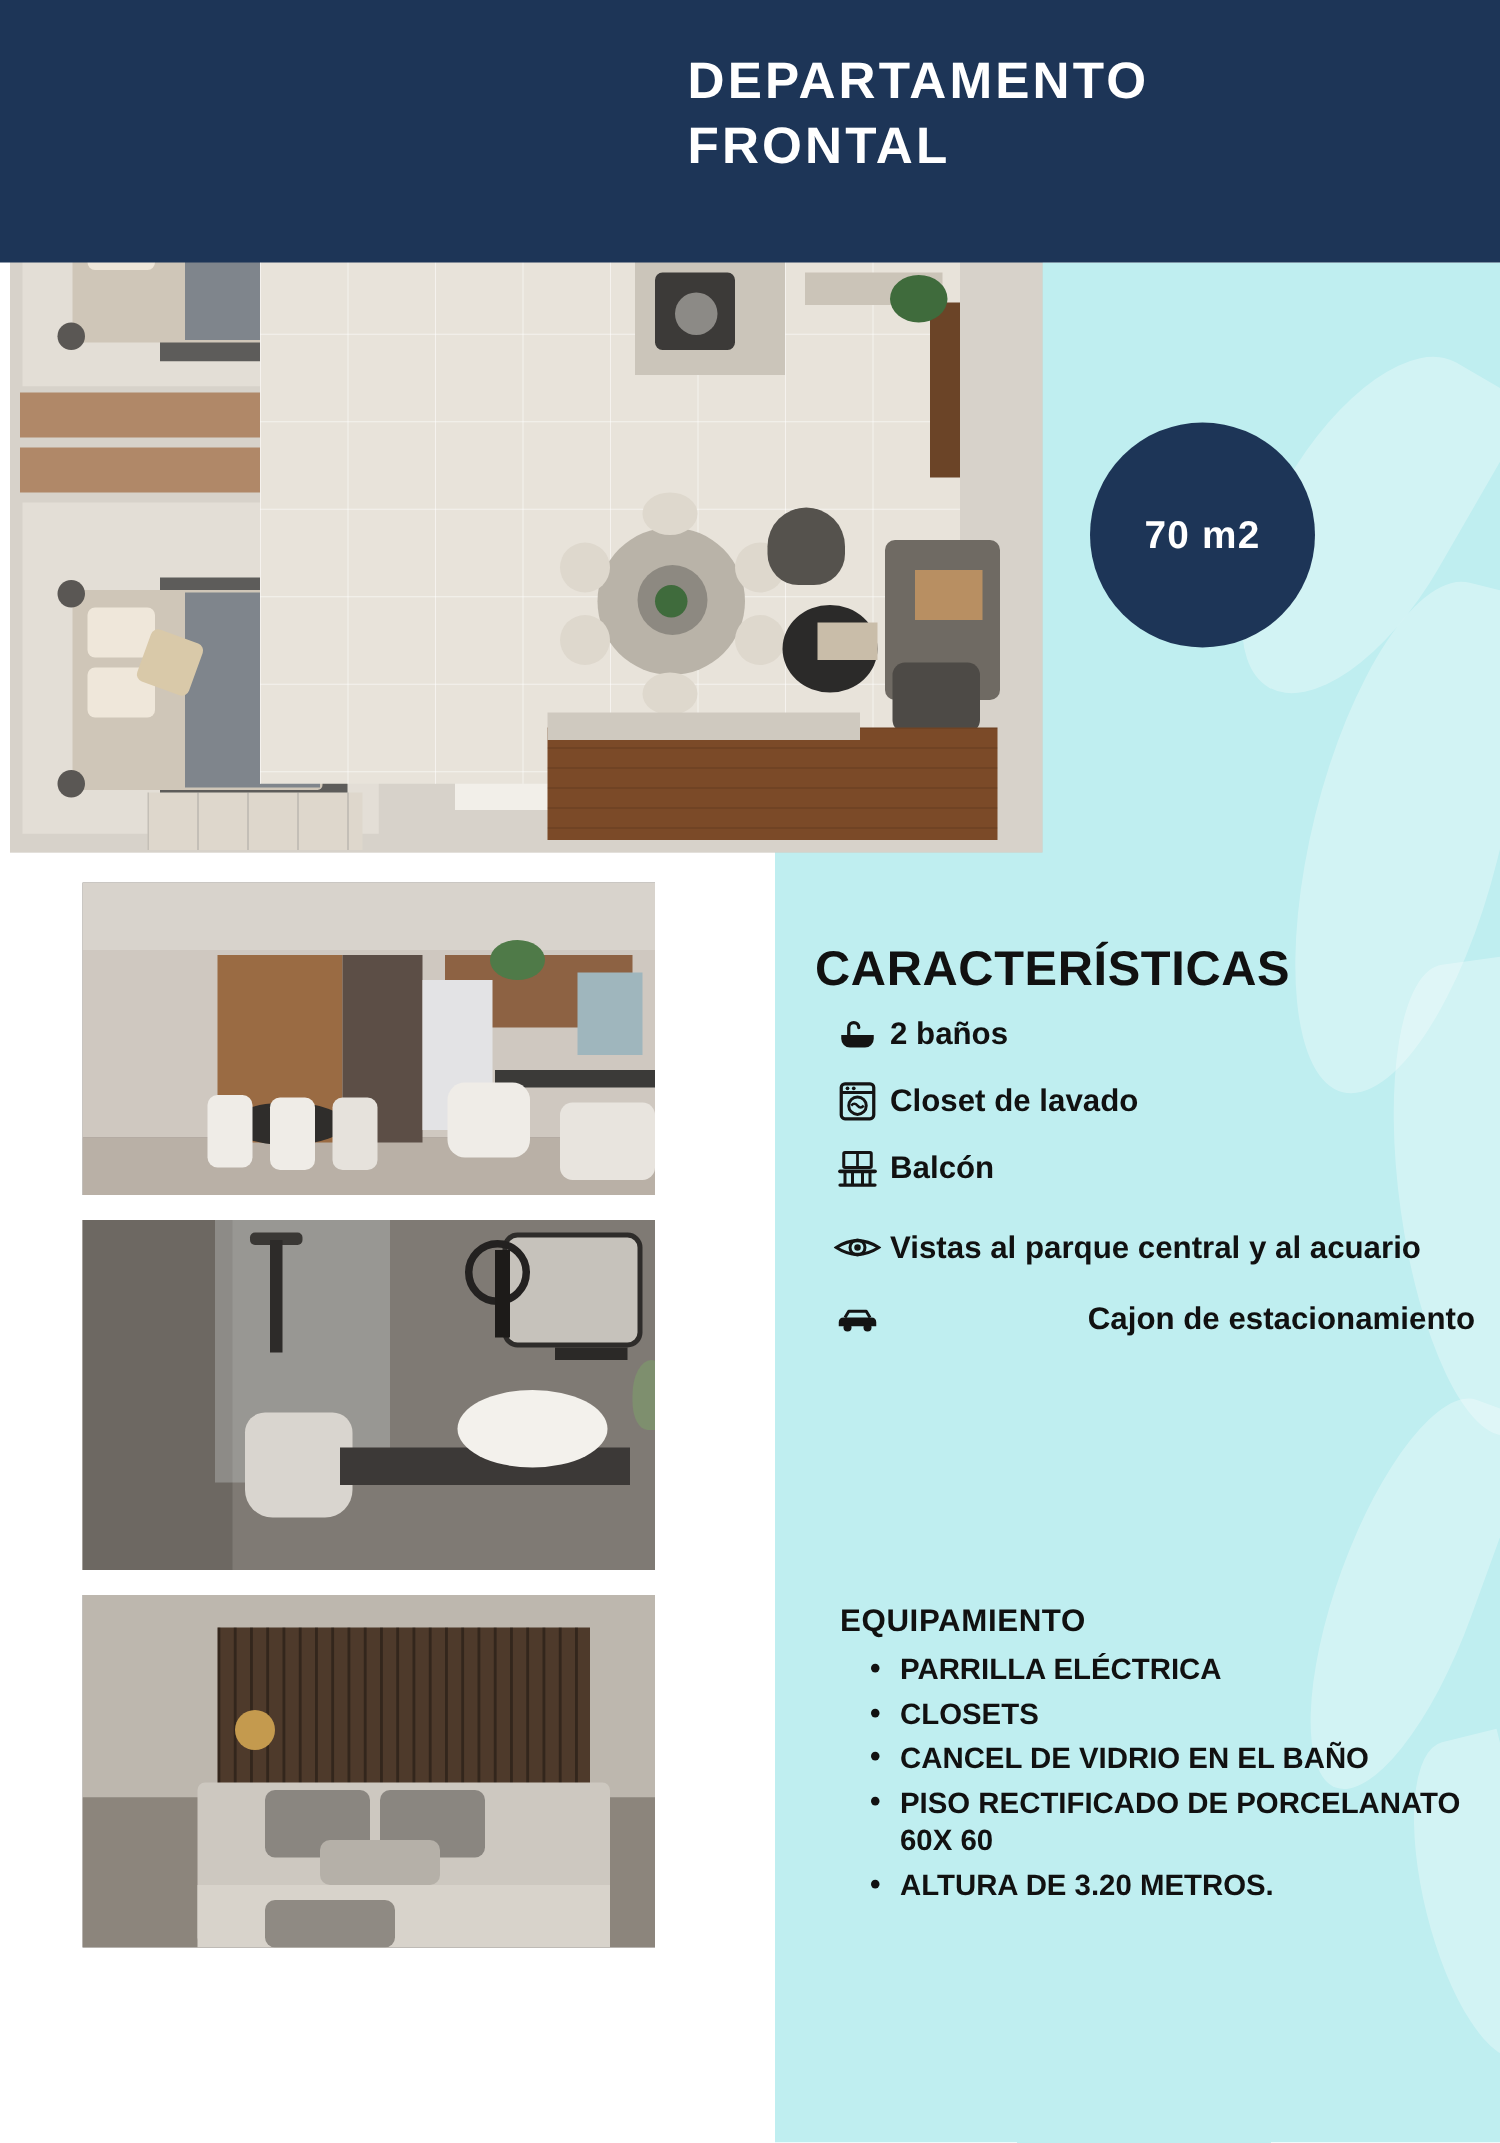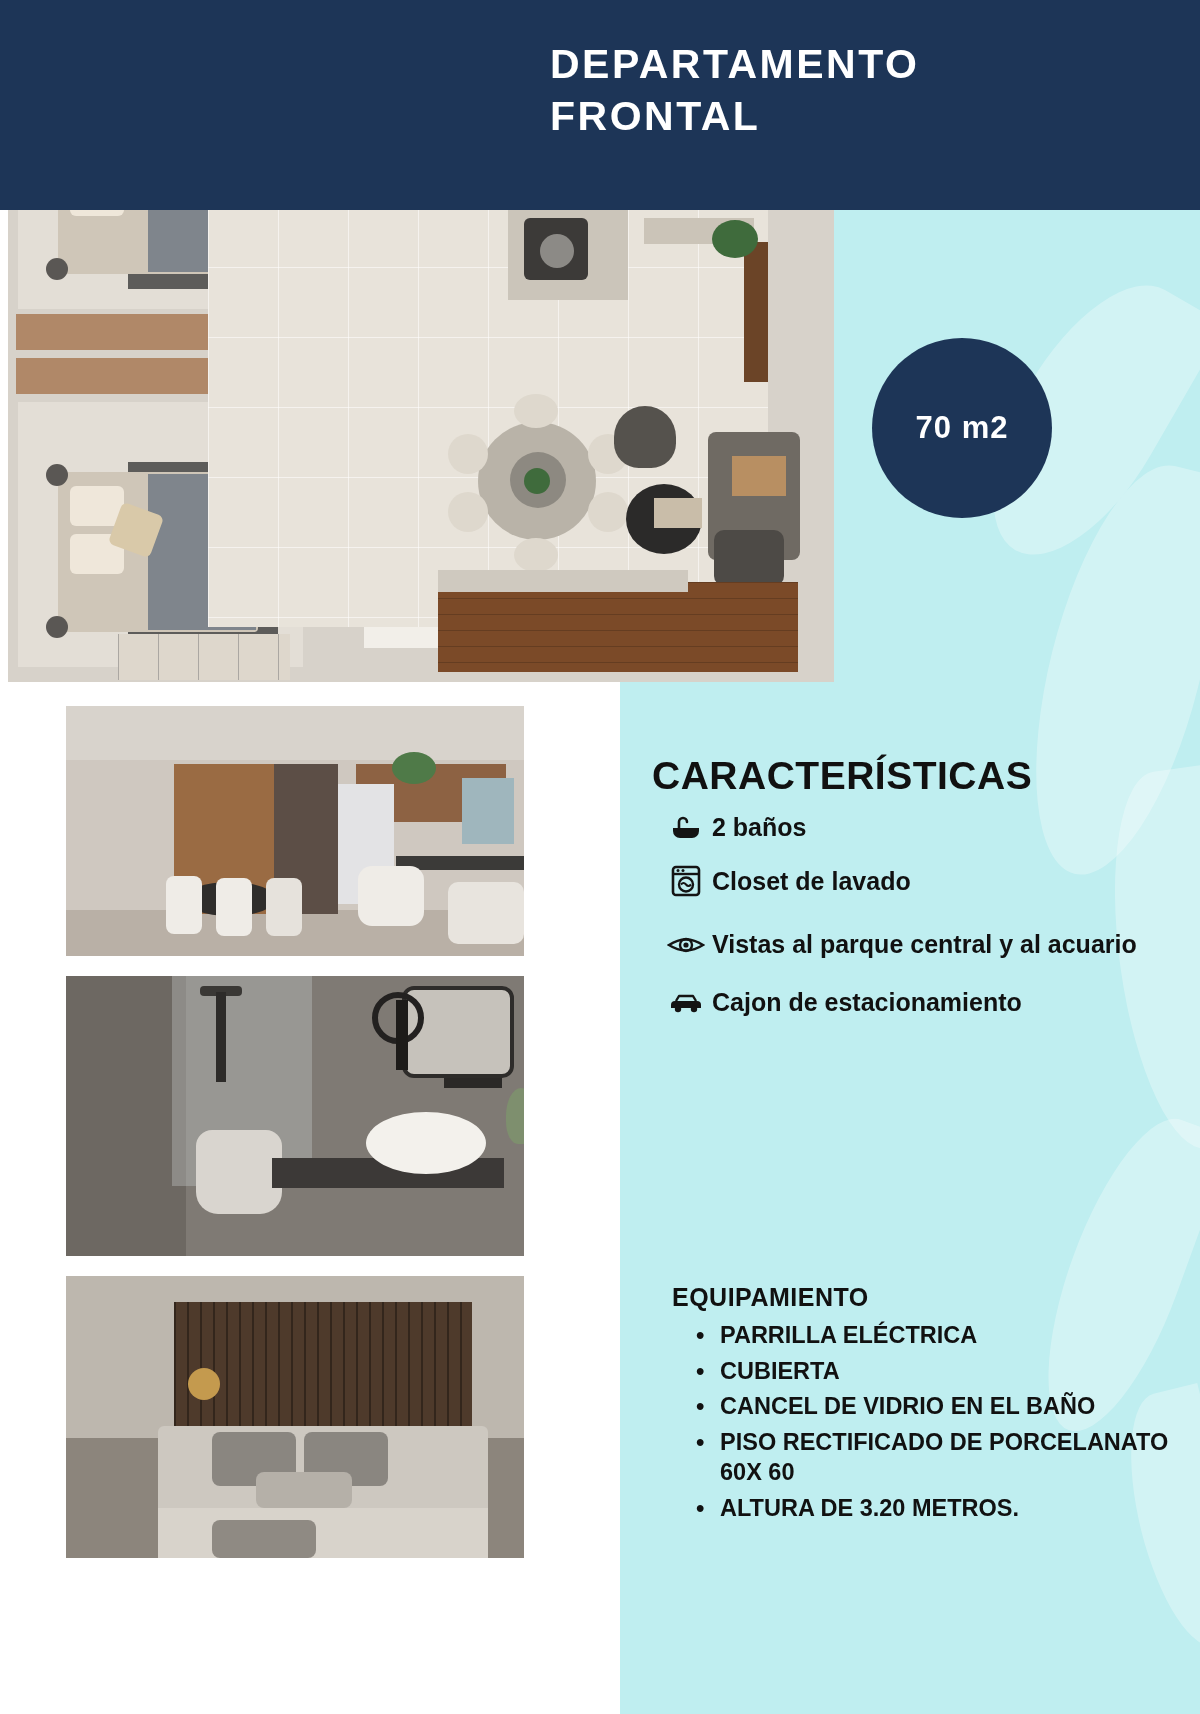--- a/index.html
+++ b/index.html
@@ -396,48 +396,60 @@
           <path d="M2 9 h26" stroke="#141414" stroke-width="2.4"></path>
           <circle cx="7" cy="5.6" r="1.5" fill="#141414"></circle>
           <circle cx="12" cy="5.6" r="1.5" fill="#141414"></circle>
           <circle cx="15" cy="19.5" r="7" stroke="#141414" stroke-width="2.4"></circle>
           <path d="M10 19.5 q2.5 -3 5 0 t5 0" stroke="#141414" stroke-width="2" fill="none"></path>
         </svg>
       </span>
       <span class="lbl">Closet de lavado</span>
     </div>
 
+    <div class="feature">
+      <span class="ico">
+        <svg class="svg-ico" width="32" height="30" viewBox="0 0 32 30" fill="none">
+          <rect x="5" y="2" width="22" height="12" rx="1" stroke="#141414" stroke-width="2.4"></rect>
+          <path d="M16 2 v12" stroke="#141414" stroke-width="2.2"></path>
+          <path d="M2 17 h28" stroke="#141414" stroke-width="3" stroke-linecap="round"></path>
+          <path d="M6 17 v11 M12 17 v11 M20 17 v11 M26 17 v11" stroke="#141414" stroke-width="2.4"></path>
+          <path d="M2 28 h28" stroke="#141414" stroke-width="2.6" stroke-linecap="round"></path>
+        </svg>
+      </span>
+      <span class="lbl">Balcón</span>
+    </div>
 
     <div class="feature two-line" style="margin-top:32px;">
       <span class="ico">
         <svg class="svg-ico" width="38" height="26" viewBox="0 0 38 26" fill="none">
           <path d="M2 13 q17 -11 34 0 q-17 11 -34 0 z" stroke="#141414" stroke-width="2.4" fill="none"></path>
           <circle cx="19" cy="13" r="6" stroke="#141414" stroke-width="2.4"></circle>
           <circle cx="19" cy="13" r="2.6" fill="#141414"></circle>
         </svg>
       </span>
       <span class="lbl">Vistas al parque central y al acuario</span>
     </div>
 
-    <div class="feature two-line" style="margin-top:20px;">
+    <div class="feature two-line" style="margin-top:20px;justify-content:space-between;">
       <span class="ico">
         <svg class="svg-ico" width="38" height="24" viewBox="0 0 38 24" fill="none">
           <path d="M4 15 q0 -4 4 -4 h22 q4 0 4 4 v3 h-30 z" fill="#141414"></path>
           <path d="M9 11 l3 -5 h14 l3 5" stroke="#141414" stroke-width="2.4" fill="none" stroke-linejoin="round"></path>
           <circle cx="11" cy="19" r="3.2" fill="#141414"></circle>
           <circle cx="27" cy="19" r="3.2" fill="#141414"></circle>
         </svg>
       </span>
       <span class="lbl">Cajon de estacionamiento</span>
     </div>
 
   </div>
 
   <div class="equip-title">EQUIPAMIENTO</div>
   <ul class="equip-list">
     <li>PARRILLA ELÉCTRICA</li>
-    <li> CUBIERTA</li>
+    <li> CLOSETS</li>
     <li> CANCEL DE VIDRIO EN EL BAÑO</li>
     <li> PISO RECTIFICADO DE PORCELANATO 60X 60</li>
     <li>ALTURA DE 3.20 METROS.</li>
   </ul>
 
 </div>
 
 </body></html>

